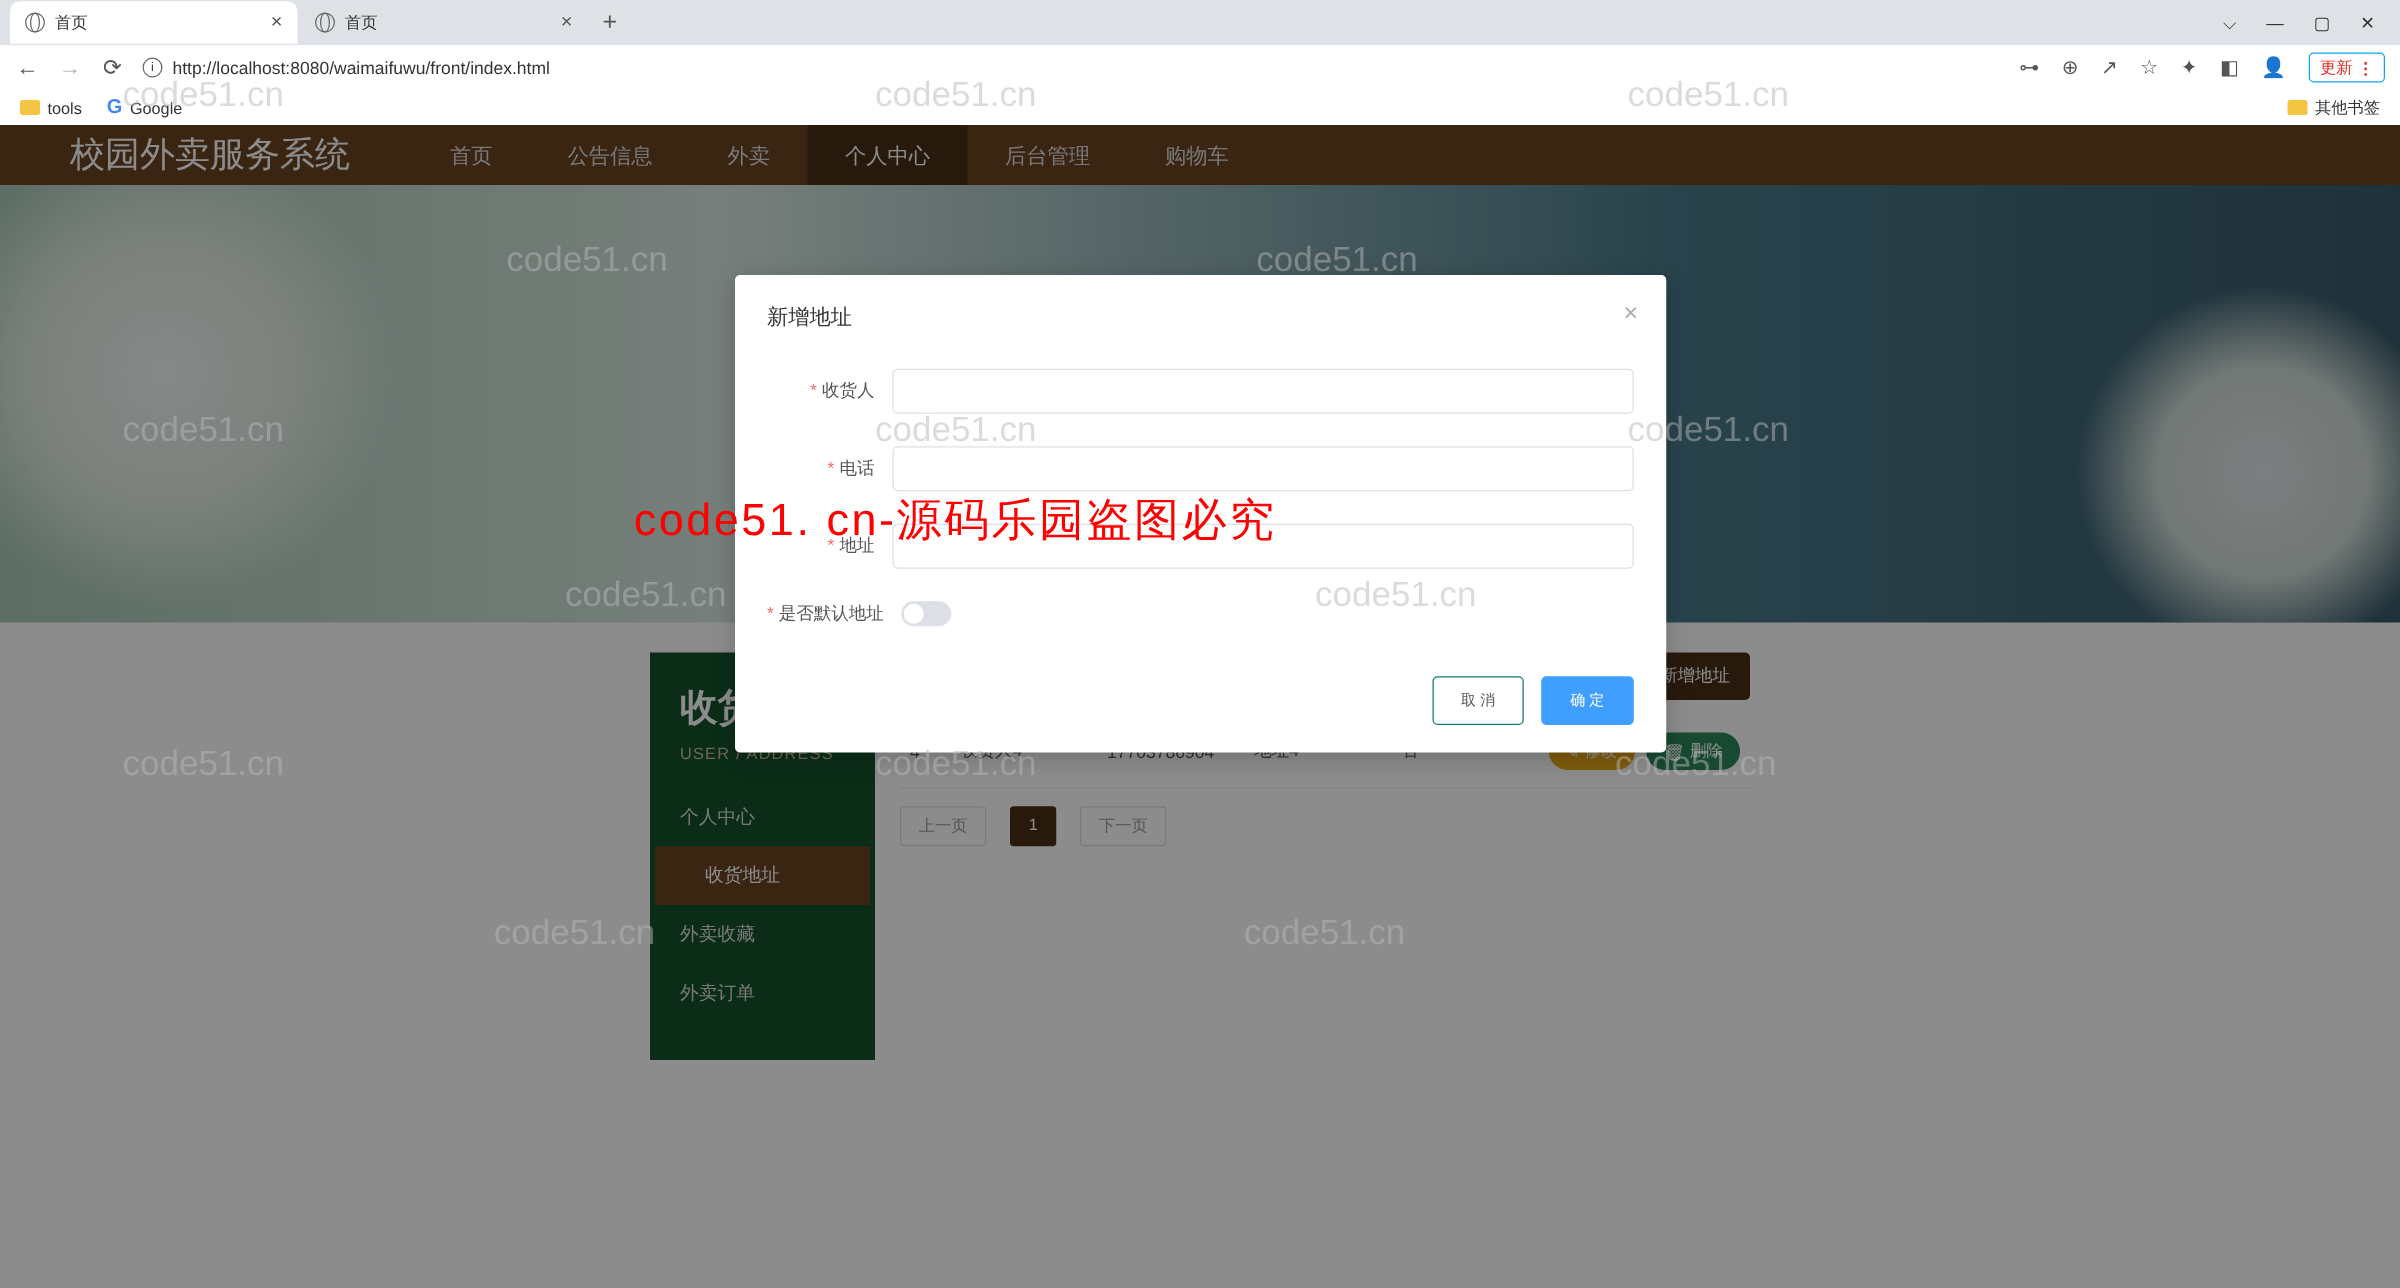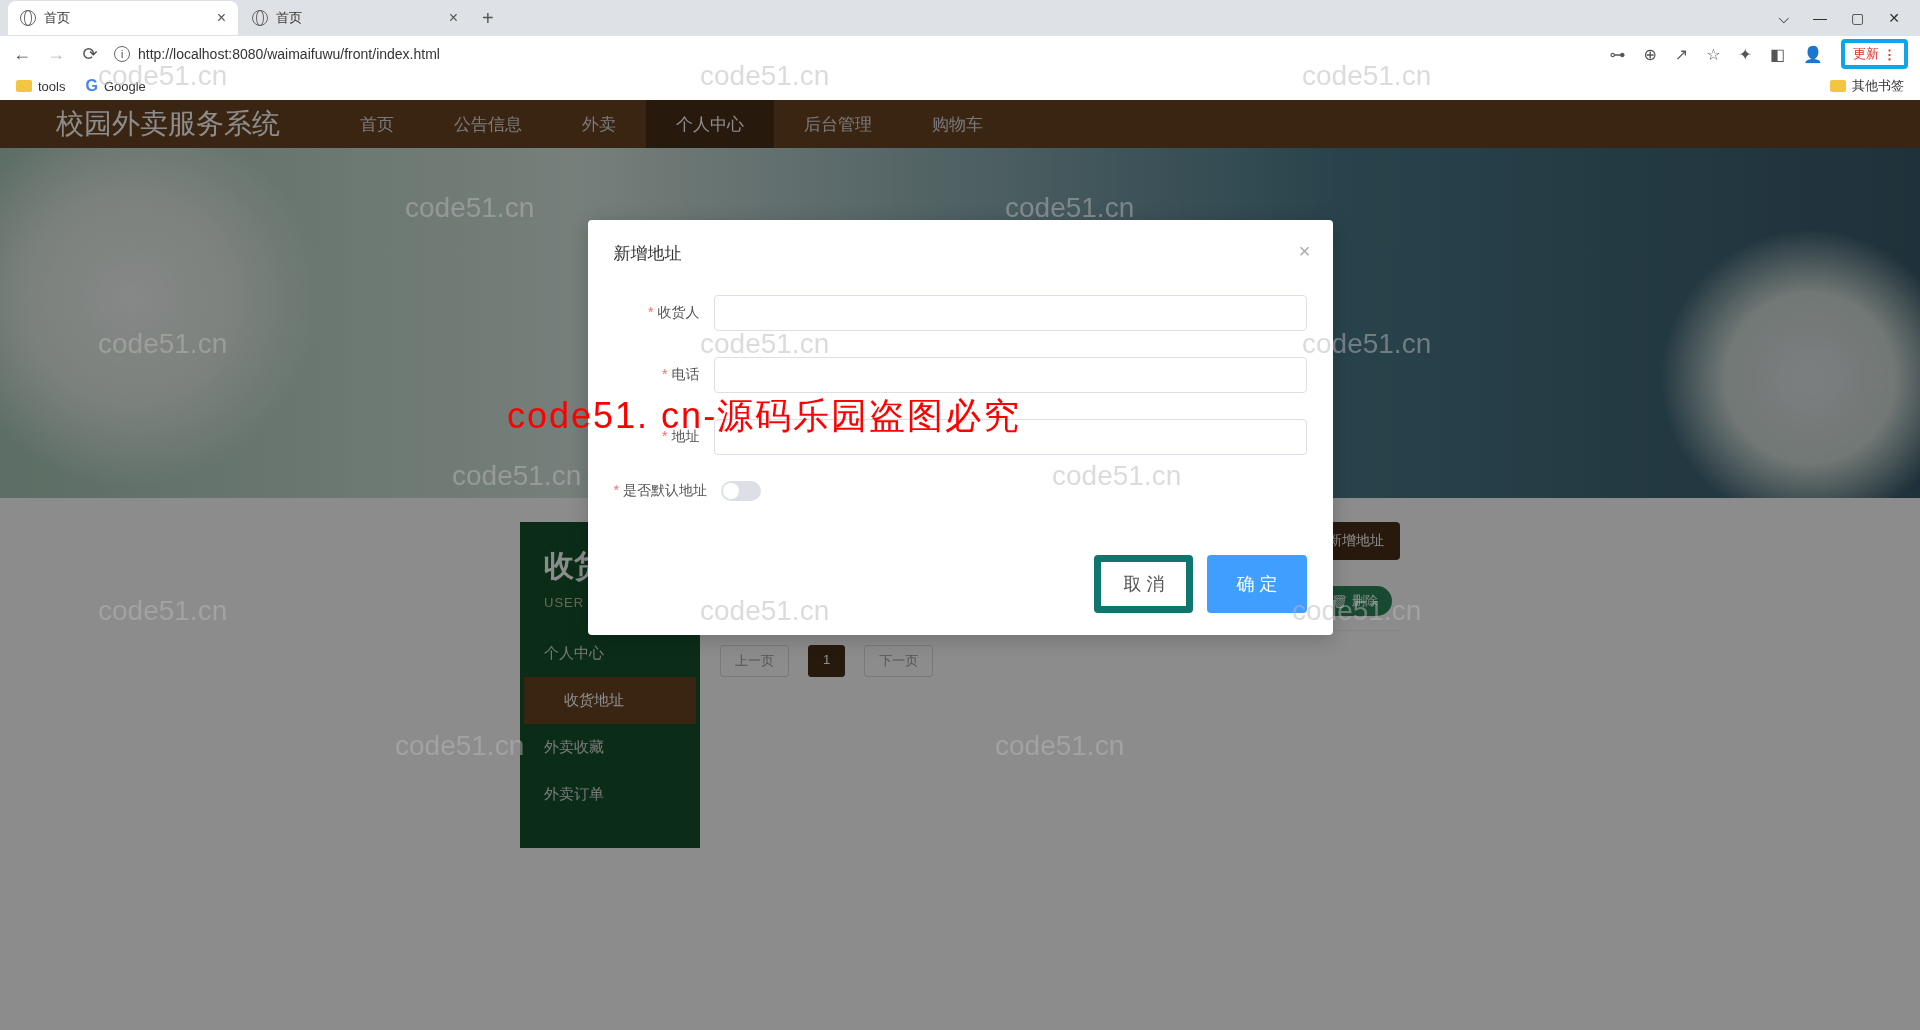--- a/index.html
+++ b/index.html
@@ -14,21 +14,21 @@
 .tab .globe::before { content: ''; position: absolute; left: 50%; top: -1px; bottom: -1px; width: 6px; border: 1.5px solid #666; border-radius: 50%; transform: translateX(-50%); }
 .tab .close { margin-left: auto; font-size: 16px; color: #555; }
 .new-tab { font-size: 20px; color: #555; padding: 0 10px; }
 .window-ctrl { margin-left: auto; display: flex; gap: 24px; padding-right: 20px; font-size: 14px; color: #333; }
 
 .addr-bar { display: flex; align-items: center; height: 36px; background: #fff; padding: 0 12px; gap: 14px; }
 .nav-btn { font-size: 18px; color: #555; width: 20px; text-align: center; }
 .url-box { flex: 1; display: flex; align-items: center; gap: 8px; font-size: 14px; color: #333; }
 .url-box .info { width: 16px; height: 16px; border: 1.5px solid #666; border-radius: 50%; display: flex; align-items: center; justify-content: center; font-size: 10px; }
 .addr-right { display: flex; align-items: center; gap: 18px; font-size: 16px; color: #555; }
-.update-btn { border: 4px solid #0ea5e9; color: #d93025; border-radius: 4px; padding: 2px 8px; font-size: 13px; display: flex; align-items: center; gap: 4px; }
+.update-btn { border: 1px solid #0ea5e9; color: #d93025; border-radius: 4px; padding: 2px 8px; font-size: 13px; display: flex; align-items: center; gap: 4px; }
 
 .bookmarks { display: flex; align-items: center; height: 28px; padding: 0 16px; gap: 20px; font-size: 13px; background: #fff; }
 .bm-item { display: flex; align-items: center; gap: 6px; color: #333; }
 .bm-folder { width: 16px; height: 12px; background: #f4c542; border-radius: 2px; }
 .bm-g { color: #4285f4; font-weight: bold; font-size: 16px; }
 .bm-right { margin-left: auto; }
 
 
 .main-nav { background: #6b4423; height: 48px; display: flex; align-items: center; padding-left: 56px; }
 .logo-text { color: #fff; font-size: 28px; margin-right: 50px; }
@@ -66,21 +66,21 @@
 .modal { background: #fff; width: 745px; border-radius: 4px; box-shadow: 0 4px 20px rgba(0,0,0,0.2); padding: 22px 26px; position: relative; }
 .modal-title { font-size: 17px; color: #333; margin-bottom: 30px; }
 .modal-close { position: absolute; top: 20px; right: 22px; font-size: 20px; color: #aaa; }
 .form-row { display: flex; align-items: center; margin-bottom: 26px; }
 .form-label { width: 100px; text-align: right; padding-right: 14px; font-size: 14px; color: #555; }
 .form-label .req { color: #f56c6c; margin-right: 4px; }
 .form-input { flex: 1; height: 36px; border: 1px solid #dcdfe6; border-radius: 4px; padding: 0 12px; font-size: 14px; }
 .switch { width: 40px; height: 20px; background: #dcdfe6; border-radius: 10px; position: relative; }
 .switch::after { content: ''; position: absolute; width: 16px; height: 16px; background: #fff; border-radius: 50%; top: 2px; left: 2px; }
 .modal-footer { display: flex; justify-content: flex-end; gap: 14px; margin-top: 40px; }
-.btn { padding: 10px 22px; border-radius: 4px; font-size: 18px; border: 7px solid #0f766e; background: #fff; color: #555; margin-top: 14px; }
+.btn { padding: 10px 22px; border-radius: 4px; font-size: 12px; border: 1px solid #0f766e; background: #fff; color: #555; }
 .btn.primary { background: #409eff; color: #fff; border-color: #409eff; }
 
 
 .wm { position: absolute; color: #b8b8b8; font-size: 28px; opacity: 0.5; pointer-events: none; z-index: 5; }
 .wm-red { position: absolute; color: #ff0000; font-size: 36px; z-index: 20; pointer-events: none; font-weight: 400; letter-spacing: 2px; }
 </style>
 </head>
 <body>
 
 <div class="browser-chrome">

